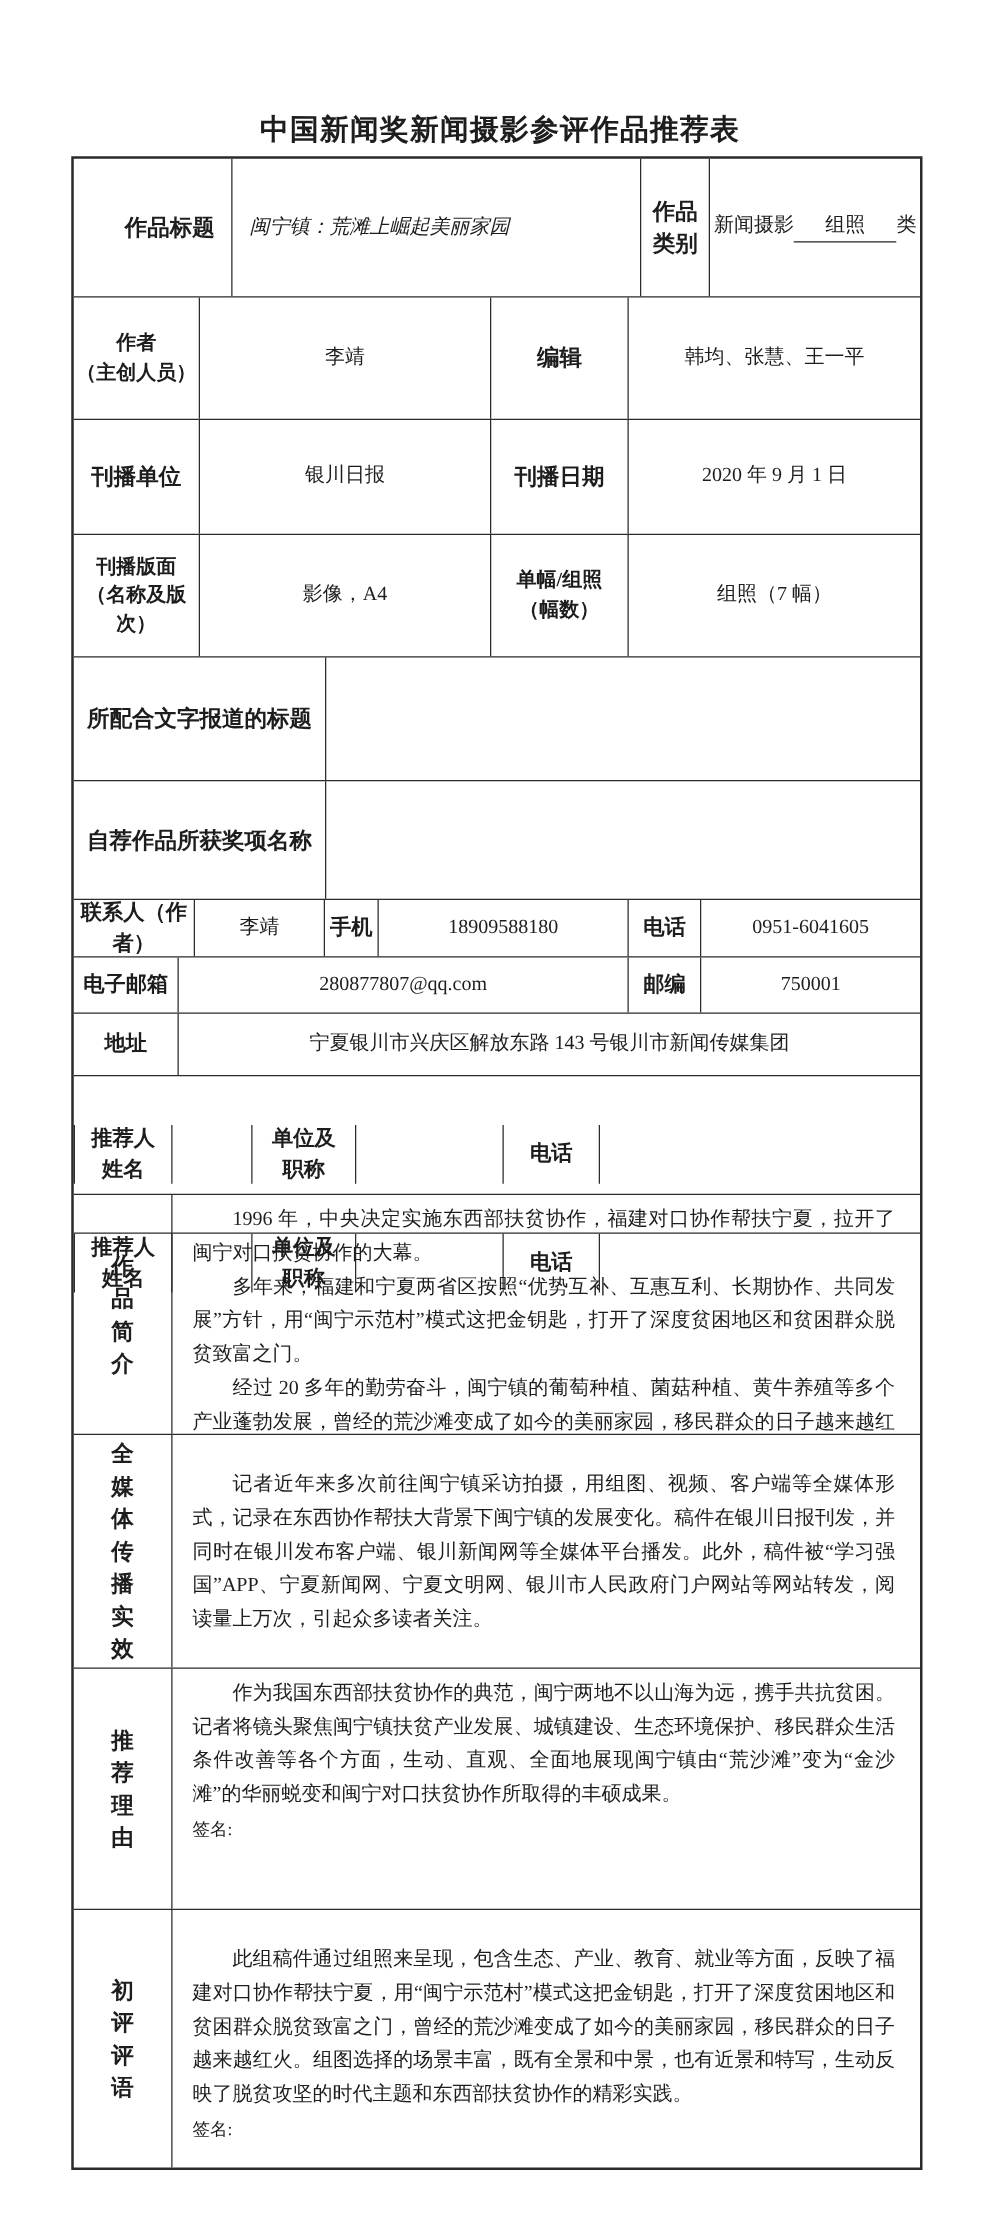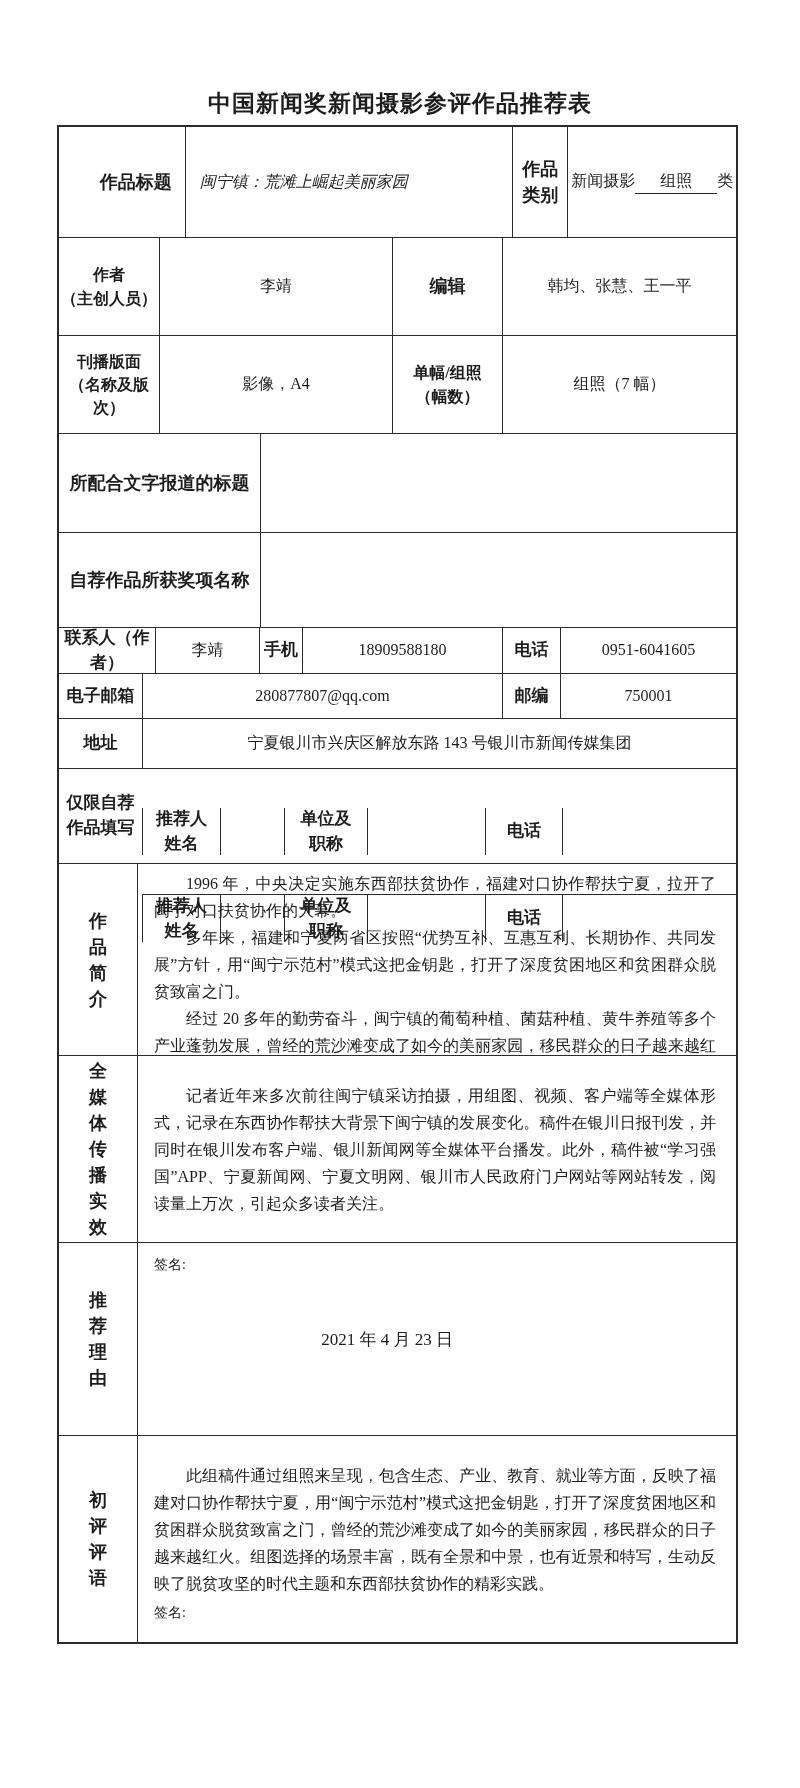--- a/index.html
+++ b/index.html
@@ -70,20 +70,26 @@
   </div>
 
   <div class="row" style="height:98px">
     <div class="c label sm" style="width:100px">作者
 （主创人员）</div>
     <div class="c value" style="width:233px">李靖</div>
     <div class="c label" style="width:110px">编辑</div>
     <div class="c value" style="width:234px">韩均、张慧、王一平</div>
   </div>
 
+  <div class="row" style="height:92px">
+    <div class="c label" style="width:100px">刊播单位</div>
+    <div class="c value" style="width:233px">银川日报</div>
+    <div class="c label" style="width:110px">刊播日期</div>
+    <div class="c value" style="width:234px">2020 年 9 月 1 日</div>
+  </div>
 
   <div class="row" style="height:98px">
     <div class="c label sm" style="width:100px">刊播版面
 （名称及版次）</div>
     <div class="c value" style="width:233px">影像，A4</div>
     <div class="c label sm" style="width:110px">单幅/组照
 （幅数）</div>
     <div class="c value" style="width:234px">组照（7 幅）</div>
   </div>
 
@@ -113,22 +119,20 @@
     <div class="c label xs" style="width:58px">邮编</div>
     <div class="c value" style="width:176px">750001</div>
   </div>
 
   <div class="row" style="height:50px">
     <div class="c label xs" style="width:83px">地址</div>
     <div class="c value" style="width:594px">宁夏银川市兴庆区解放东路 143 号银川市新闻传媒集团</div>
   </div>
 
   <div class="row" style="height:95px">
-    <div class="c label xs" style="width:83px">仅限自荐
-作品填写</div>
     <div class="stack">
       <div class="subrow" style="height:47px">
         <div class="c label xs" style="width:78px">推荐人
 姓名</div>
         <div class="c value" style="width:64px"></div>
         <div class="c label xs" style="width:83px">单位及
 职称</div>
         <div class="c value" style="width:118px"></div>
         <div class="c label xs" style="width:77px">电话</div>
         <div class="c value" style="width:174px"></div>
@@ -170,20 +174,21 @@
       <p>记者近年来多次前往闽宁镇采访拍摄，用组图、视频、客户端等全媒体形式，记录在东西协作帮扶大背景下闽宁镇的发展变化。稿件在银川日报刊发，并同时在银川发布客户端、银川新闻网等全媒体平台播发。此外，稿件被“学习强国”APP、宁夏新闻网、宁夏文明网、银川市人民政府门户网站等网站转发，阅读量上万次，引起众多读者关注。</p>
     </div>
   </div>
 
   <div class="row" style="height:193px">
     <div class="c vlabel" style="width:78px">推
 荐
 理
 由</div>
     <div class="c sec-body" style="width:599px">
+      <p>作为我国东西部扶贫协作的典范，闽宁两地不以山海为远，携手共抗贫困。记者将镜头聚焦闽宁镇扶贫产业发展、城镇建设、生态环境保护、移民群众生活条件改善等各个方面，生动、直观、全面地展现闽宁镇由“荒沙滩”变为“金沙滩”的华丽蜕变和闽宁对口扶贫协作所取得的丰硕成果。</p>
       <div class="sign-label">签名:</div>
       <div class="sign-date">2021 年 4 月 23 日</div>
     </div>
   </div>
 
   <div class="row" style="height:207px">
     <div class="c vlabel" style="width:78px">初
 评
 评
 语</div>

